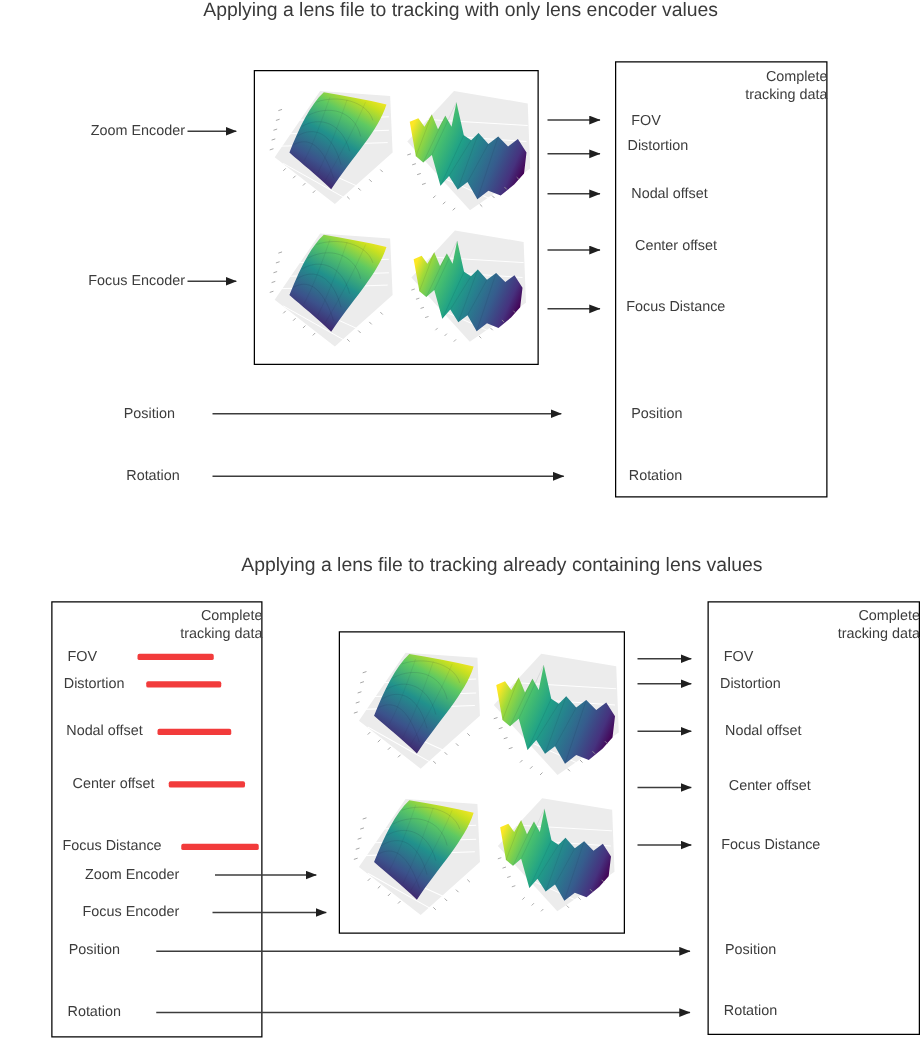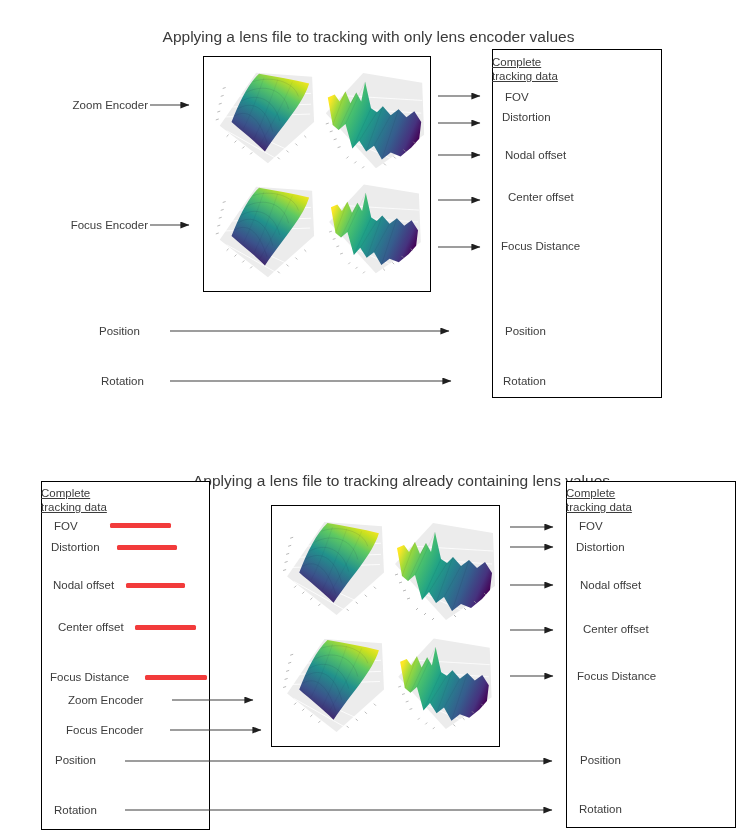--- a/index.html
+++ b/index.html
@@ -1,27 +1,26 @@
 <!DOCTYPE html>
 <html><head>
 <meta charset="utf-8">
 <style>
   html,body{margin:0;padding:0;background:#ffffff;}
   #canvas{
     position:relative;width:737px;height:831px;background:#ffffff;overflow:hidden;
     font-family:"Liberation Sans",sans-serif;color:#3c3c3c;
   }
   .diagram-title{
-    position:absolute;text-align:center;font-size:15.5px;color:#3a3a3a;white-space:nowrap;margin-top:28px;
+    position:absolute;text-align:center;font-size:15.5px;color:#3a3a3a;white-space:nowrap;
   }
   .dbox{position:absolute;border:1.5px solid #000;background:#fff;box-sizing:border-box;}
   .box-title{
-    position:absolute;text-align:left;font-size:11.5px;line-height:14px;color:#3c3c3c;
+    position:absolute;text-align:right;font-size:11.5px;line-height:14px;color:#3c3c3c;
     white-space:pre-line;
-    text-decoration:underline;
   }
   .lbl{
     position:absolute;font-size:11.5px;line-height:12px;color:#3c3c3c;white-space:nowrap;
     transform:translateY(-50%);
   }
   .lbl.right{text-align:right;}
   .strike-bar{
     position:absolute;height:4.5px;background:#f23b3b;border-radius:1.5px;
   }
   .plot{position:absolute;}

